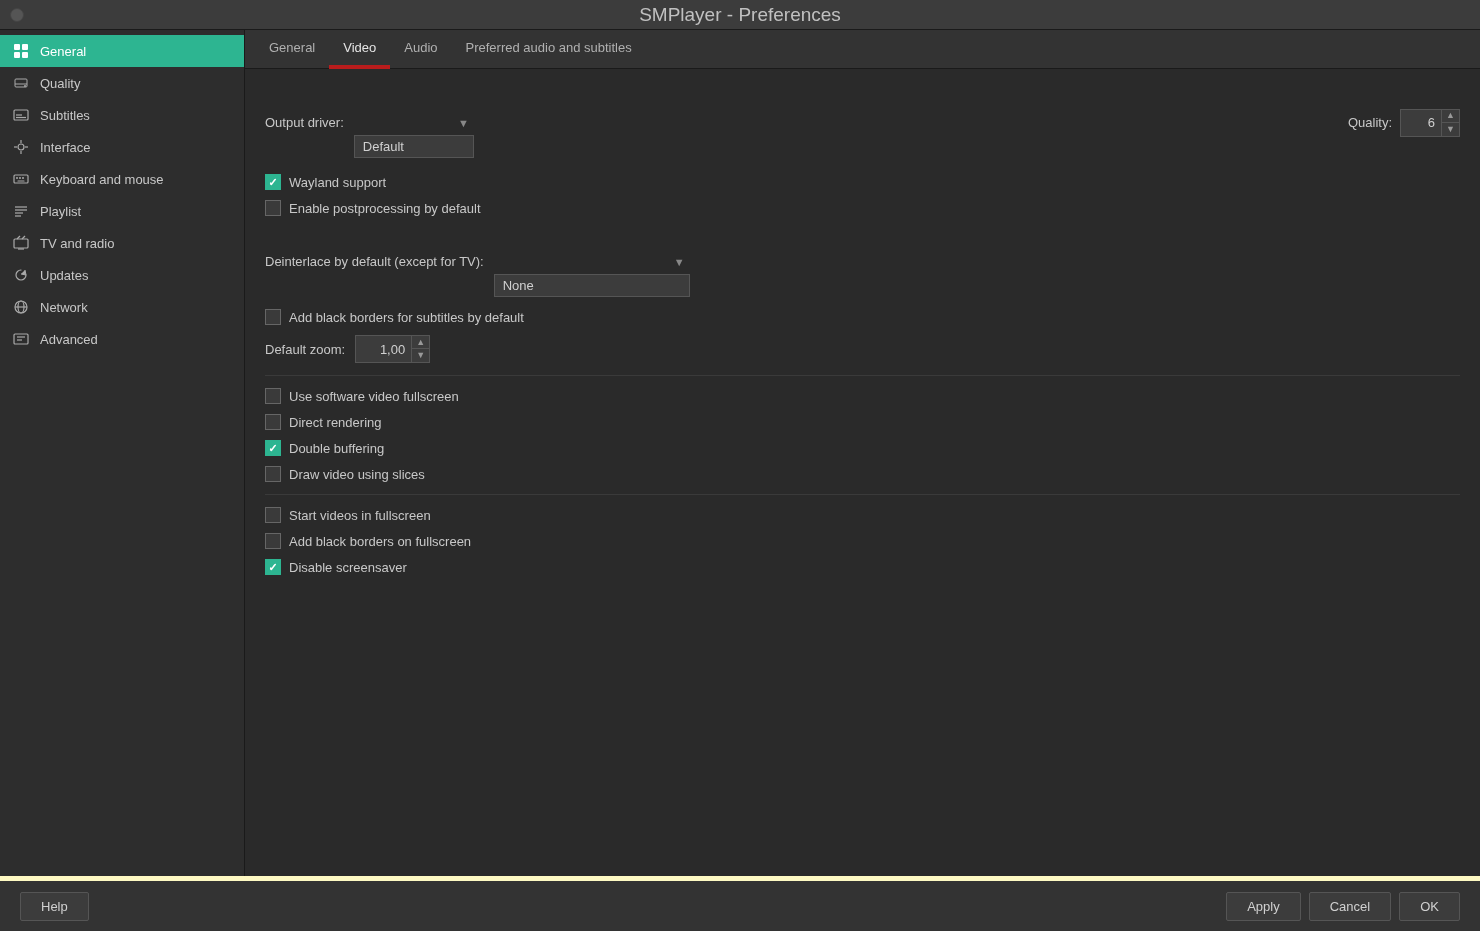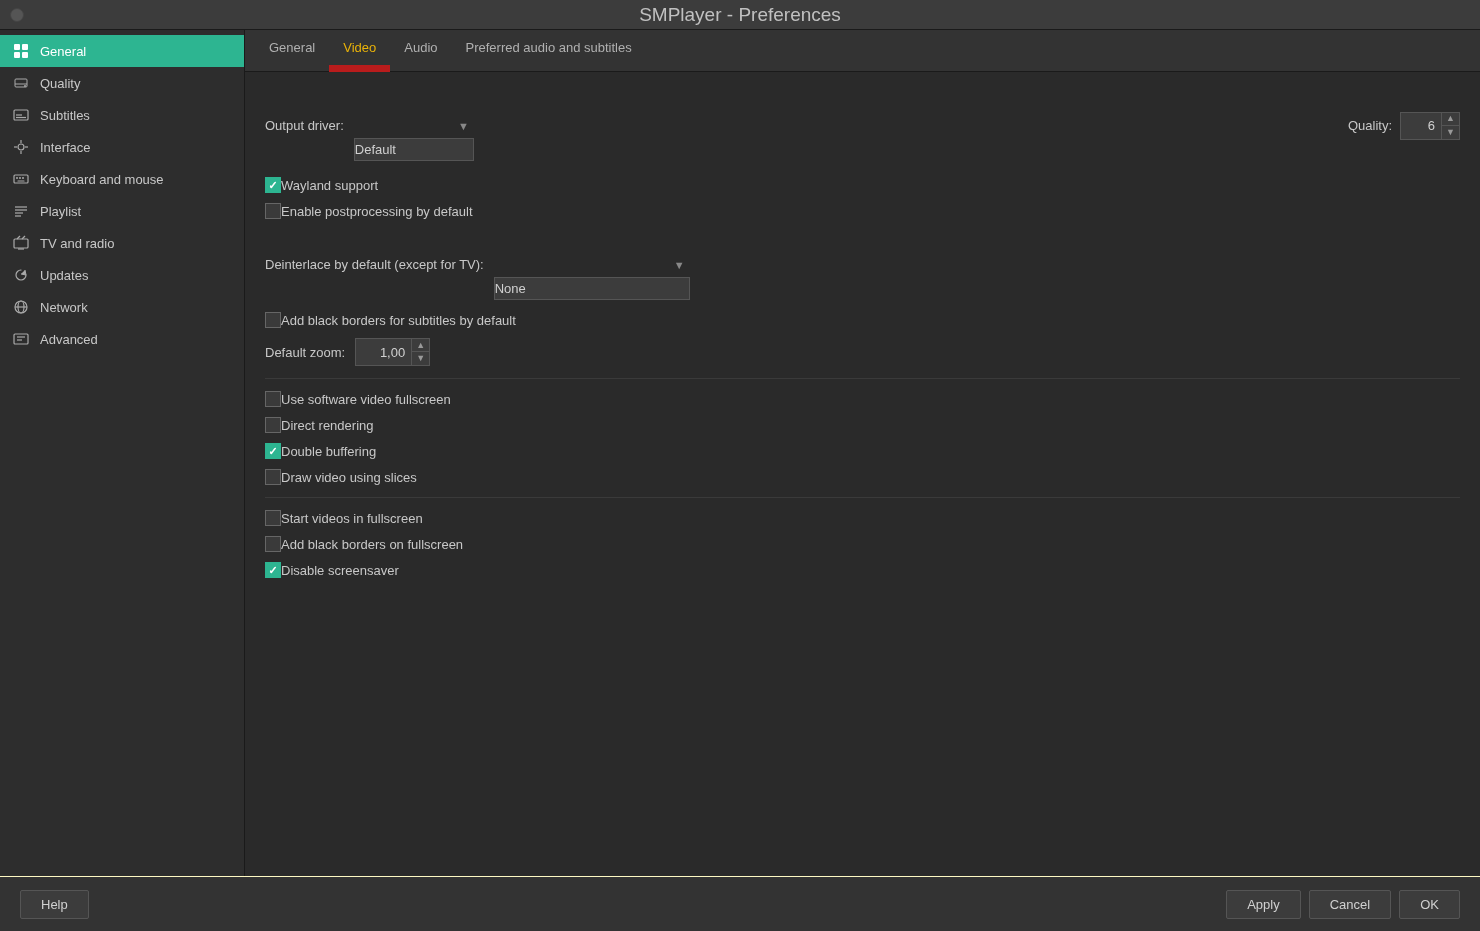--- a/index.html
+++ b/index.html
@@ -94,22 +94,22 @@
     }
     .tab {
       padding: 10px 14px;
       cursor: pointer;
       color: #b0b0b0;
       font-size: 13px;
       border-bottom: 2px solid transparent;
       margin-bottom: -1px;
     }
     .tab.active {
-      color: #eab308;
-      border-bottom: 7px solid #b91c1c;
+      color: #e5e5e5;
+      border-bottom: 4px solid #b91c1c;
     }
 
     
     .content-area {
       flex: 1;
       padding: 18px 20px;
       overflow-y: auto;
     }
 
     
@@ -122,20 +122,21 @@
     .setting-row label {
       color: #c8c8c8;
       font-size: 13px;
       white-space: nowrap;
     }
 
     
     .checkbox-row {
       display: flex;
       align-items: center;
+      gap: 8px;
       margin-bottom: 10px;
     }
     .checkbox-custom {
       width: 16px;
       height: 16px;
       border: 1px solid #666;
       background: #3a3a3a;
       display: flex;
       align-items: center;
       justify-content: center;
@@ -154,21 +155,21 @@
     .checkbox-label {
       color: #c8c8c8;
       font-size: 13px;
     }
 
     
     .dropdown-select {
       background: #3c3c3c;
       border: 1px solid #555;
       color: #d0d0d0;
-      padding: 3px 24px 3px 0;
+      padding: 3px 24px 3px 8px;
       font-size: 13px;
       appearance: none;
       -webkit-appearance: none;
       cursor: pointer;
       outline: none;
       position: relative;
       margin-top: 48px;
     }
     .dropdown-wrapper {
       position: relative;
@@ -221,21 +222,21 @@
     .spinbox-btn:first-child { border-bottom: 1px solid #555; }
 
     .section-gap {
       margin-bottom: 16px;
     }
 
     
     .bottom-bar {
       height: 55px;
       background: #333;
-      border-top: 1px solid #fef9c3;
+      border-top: 5px solid #fef9c3;
       display: flex;
       align-items: center;
       padding: 0 20px;
     }
     .bottom-bar-left {
       flex: 1;
     }
     .bottom-bar-right {
       display: flex;
       gap: 8px;

